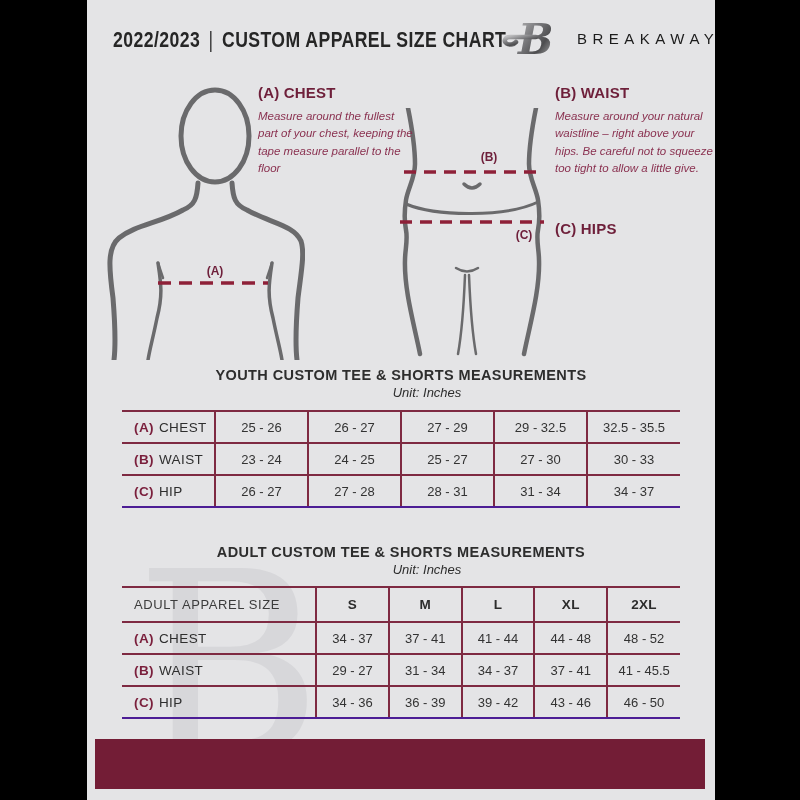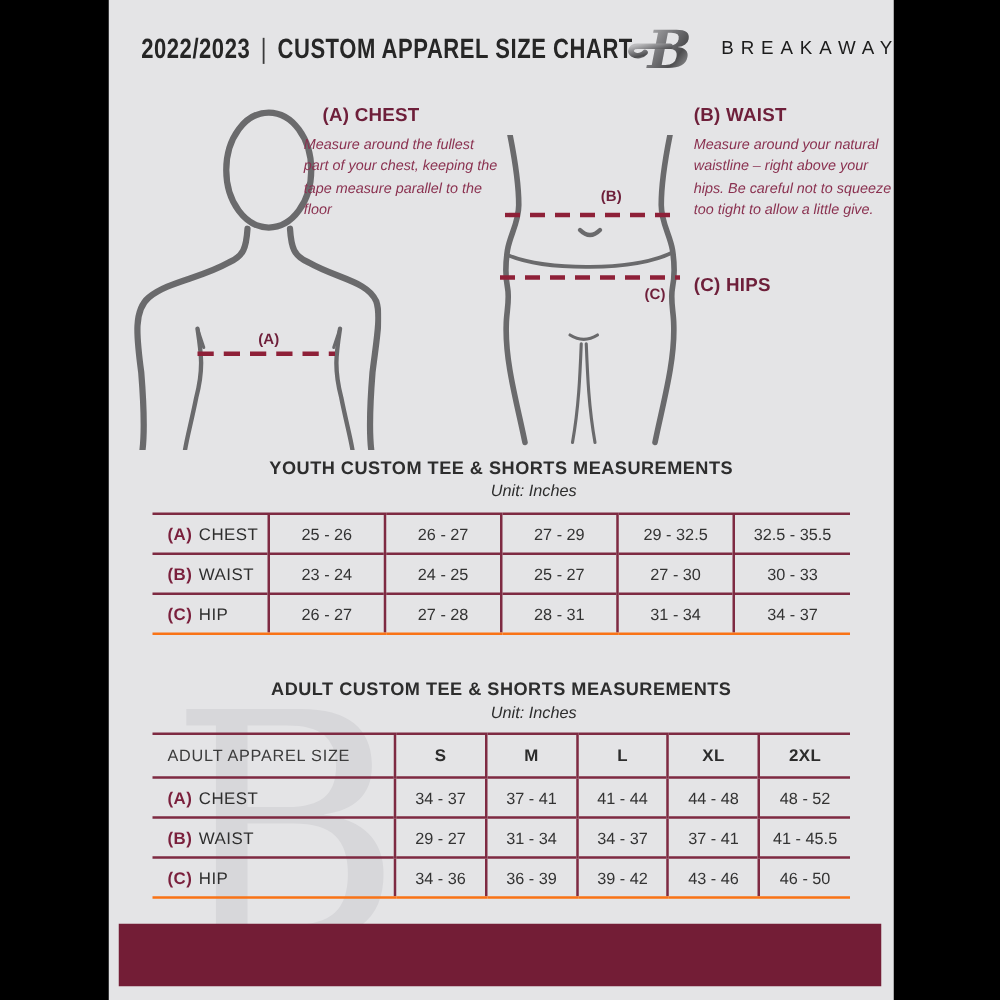--- a/index.html
+++ b/index.html
@@ -29,21 +29,21 @@
   .fig-hips{left:305px;top:108px;}
   .g-head{
     position:absolute;font-weight:700;font-size:15px;color:#6e1f3a;
     letter-spacing:.2px;z-index:1;
   }
   .g-body{
     position:absolute;font-style:italic;font-size:11.5px;line-height:1.52;
     color:#8a3150;white-space:pre-line;z-index:1;
   }
   .chest-head{left:171px;top:84px;}
-  .chest-body{left:156px;top:108px;width:156px;}
+  .chest-body{left:171px;top:108px;width:156px;}
   .waist-head{left:468px;top:84px;}
   .waist-body{left:468px;top:108px;width:158px;}
   .hips-head{left:468px;top:220px;}
   .hips-body{left:468px;top:244px;width:158px;}
   .marker{font-weight:700;font-size:12px;fill:#6e1f3a;font-family:"Liberation Sans",sans-serif;}
   
   .sec-title{
     position:absolute;left:0;width:628px;text-align:center;z-index:1;
     font-weight:700;font-size:14.5px;color:#2d2d2d;letter-spacing:.4px;
   }
@@ -53,21 +53,21 @@
   }
   .youth-title{top:367px;} .youth-unit{top:385px;}
   .adult-title{top:544px;} .adult-unit{top:562px;}
   
   table.tbl{
     position:absolute;left:35px;width:558px;z-index:1;
     border-collapse:collapse;table-layout:fixed;
   }
   .tbl-youth{top:410px;} .tbl-adult{top:586px;}
   .tbl th,.tbl td{border-top:2px solid #7e2a42;padding:0;}
-  .tbl tr:last-child td{border-bottom:2px solid #f97316;}
+  .tbl tr:last-child td{border-bottom:2px solid #4c1d95;}
   .tbl th + th,.tbl td + td{border-left:2px solid #7e2a42;}
   .tbl th{height:33px;}
   .tbl td{height:30px;}
   .tbl .col-lbl{width:181px;}
   th.lbl-head{
     text-align:left;padding-left:12px;font-weight:400;font-size:13px;
     color:#3c3c3c;letter-spacing:.6px;
   }
   th.size-head{text-align:center;font-weight:700;font-size:13.5px;color:#2c2c2c;letter-spacing:.3px;}
   td.row-lbl{text-align:left;padding-left:12px;font-size:13.5px;color:#2e2e2e;letter-spacing:.4px;}

